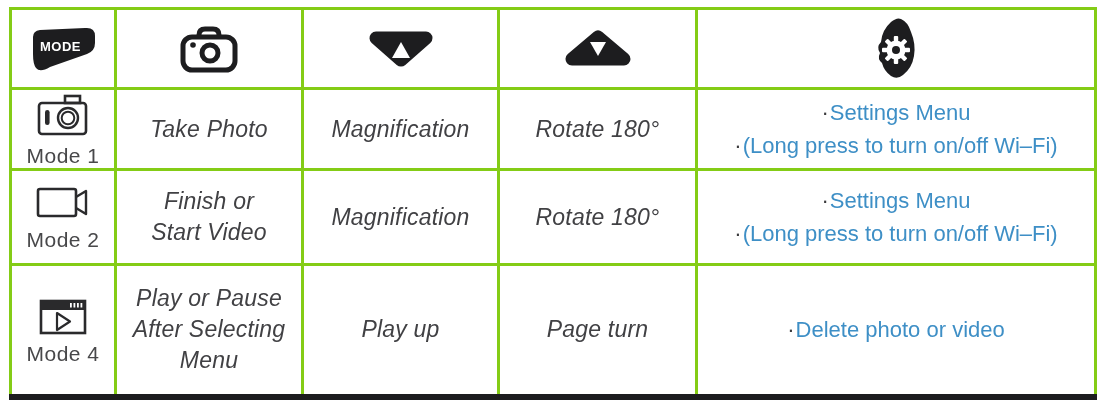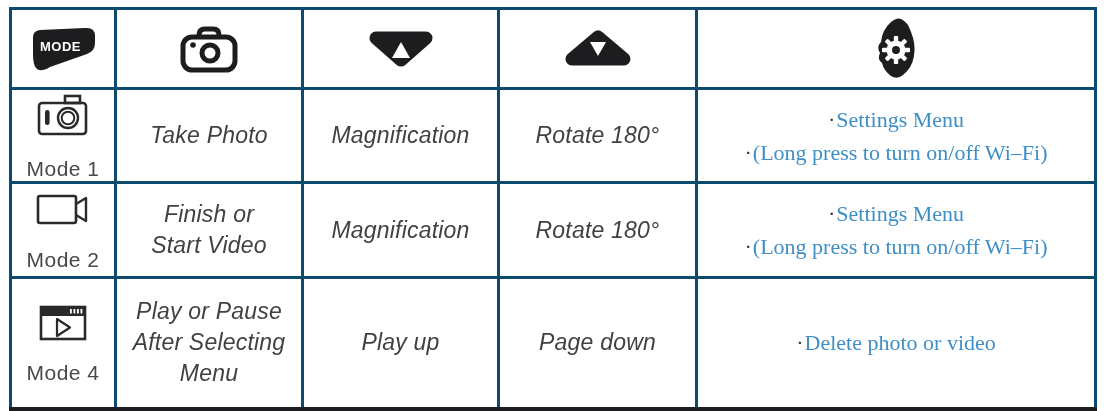--- a/index.html
+++ b/index.html
@@ -3,32 +3,32 @@
 <meta charset="utf-8">
 <style>
   html,body{margin:0;padding:0;background:#ffffff;}
   body{width:1104px;height:411px;font-family:"Liberation Sans",sans-serif;overflow:hidden;}
   table.fn{
     border-collapse:collapse;table-layout:fixed;
     margin:7px 0 0 9px;width:1085px;
     border:3px solid #1d1d1f;border-bottom-width:6px;
   }
   td{
-    border:3px solid #0c4a6e;
+    border:3px solid #84cc16;
     text-align:center;vertical-align:middle;
     padding:0;color:#414144;overflow:hidden;
   }
   tr.hdr{height:80px;}
   tr.r1{height:81px;}
   tr.r2{height:95px;}
   tr.r3{height:132px;}
   .action{font-size:23px;line-height:31px;letter-spacing:0.2px;font-style:italic;}
-  .modecell{display:flex;flex-direction:column;align-items:center;justify-content:center;gap:17px;}
+  .modecell{display:flex;flex-direction:column;align-items:center;justify-content:center;gap:4px;}
   .mode-label{font-size:21px;color:#48484a;letter-spacing:0.5px;}
-  .settings-line{font-size:22px;line-height:33px;color:#3e8fc6;white-space:nowrap;font-family:Liberation Serif, serif;}
+  .settings-line{font-size:22px;line-height:33px;color:#3e8fc6;white-space:nowrap;}
   .bullet{color:#3a3a3c;margin-right:1px;}
   .icw{display:flex;align-items:center;justify-content:center;}
   svg{display:block;}
 </style>
 </head>
 <body>
 
 <table class="fn">
   <colgroup>
     <col style="width:105px">
@@ -184,21 +184,21 @@
       <div class="action">
         <span style="display:block">Play or Pause</span>
         <span style="display:block">After Selecting</span>
         <span style="display:block">Menu</span>
       </div>
     </td>
     <td>
       <div class="action">Play up</div>
     </td>
     <td>
-      <div class="action">Page down</div>
+      <div class="action">Page turn</div>
     </td>
     <td>
       <div class="settings-line">
         <span class="bullet">·</span><span>Delete photo or video</span>
       </div>
     </td>
   </tr>
 </tbody>
   </table>
 

